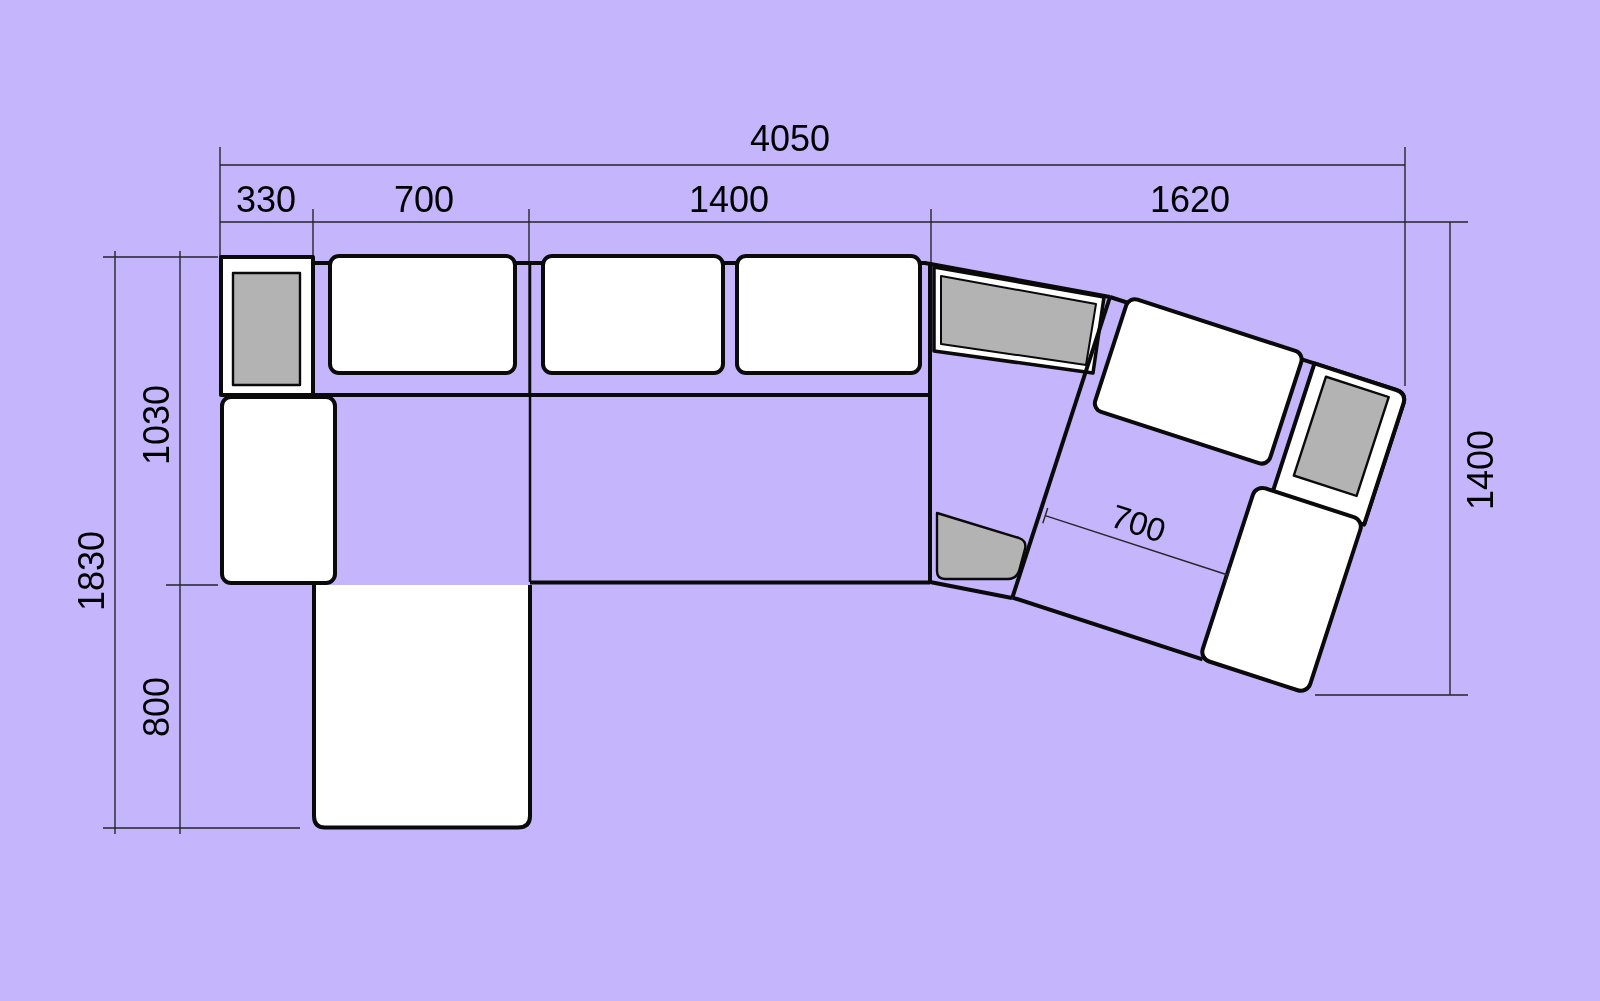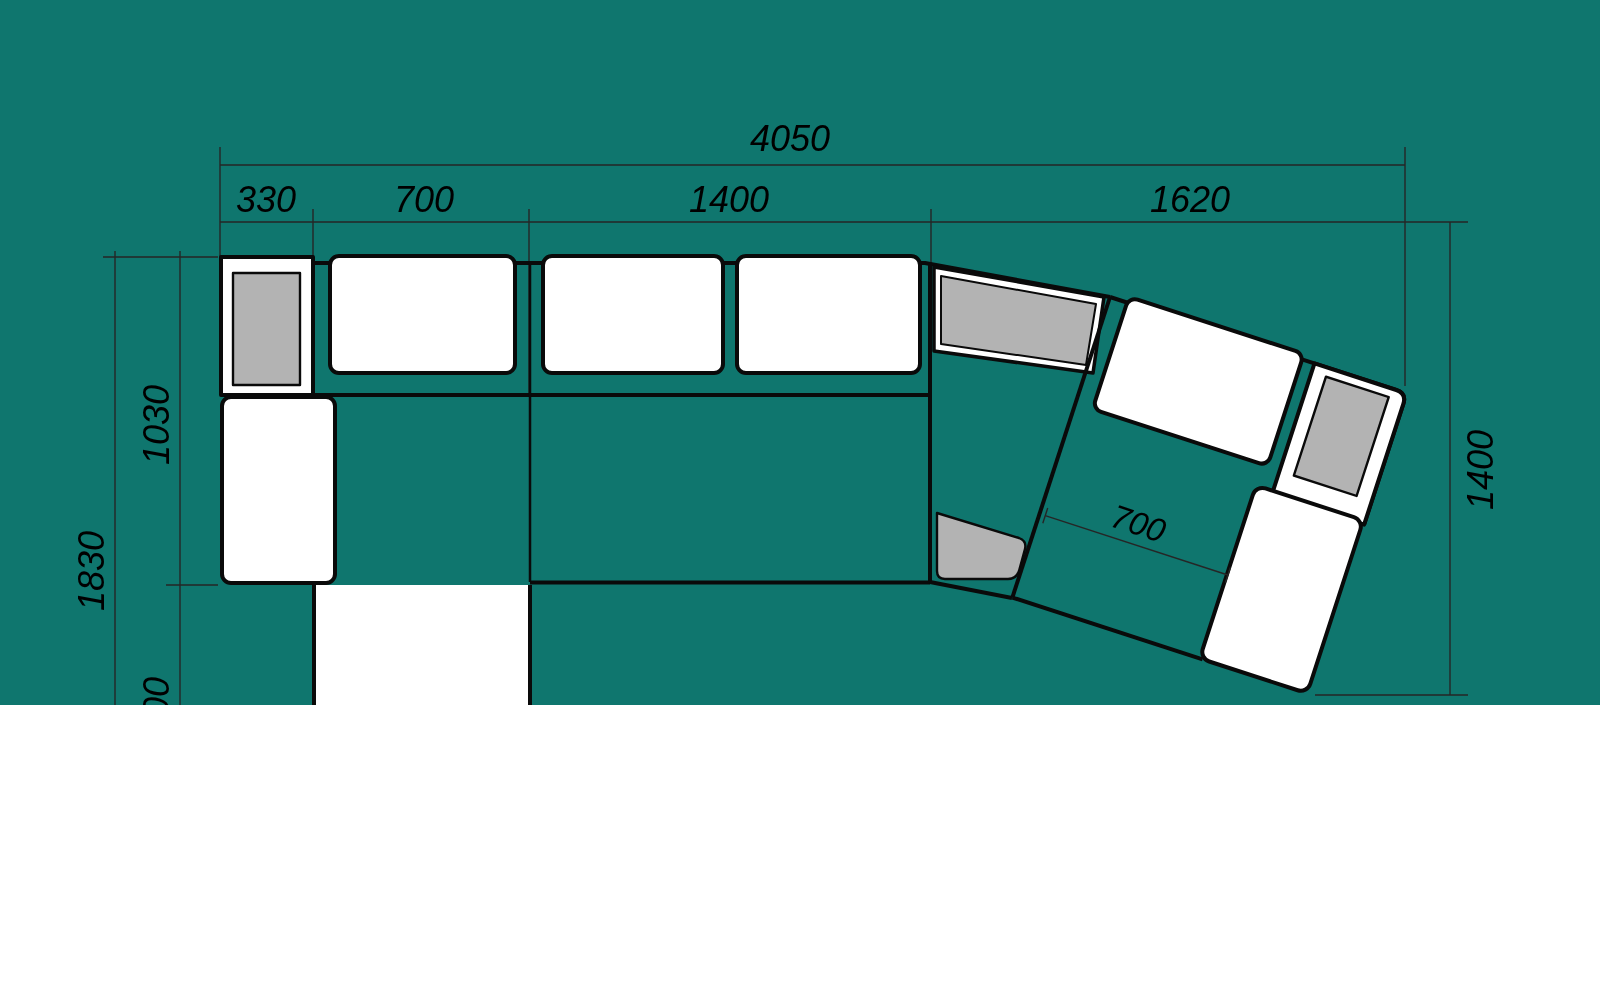--- a/index.html
+++ b/index.html
@@ -1,17 +1,17 @@
 <!DOCTYPE html>
 <html><head>
 <meta charset="utf-8">
 <style>
   html,body{margin:0;padding:0;background:#ffffff;}
-  .page{width:1600px;height:705px;position:relative;background:#0f766e;overflow:hidden;
-        font-family:"Liberation Sans",sans-serif;font-style:italic;}
+  .page{width:1600px;height:1001px;position:relative;background:#c4b5fd;overflow:hidden;
+        font-family:"Liberation Sans",sans-serif;}
   svg text{font-family:"Liberation Sans",sans-serif;fill:#000;}
 </style>
 </head>
 <body>
 
 <div class="page">
 <svg width="1600" height="1001" viewBox="0 0 1600 1001">
 
   <g stroke="#262626" stroke-width="1.4" fill="none">
 

